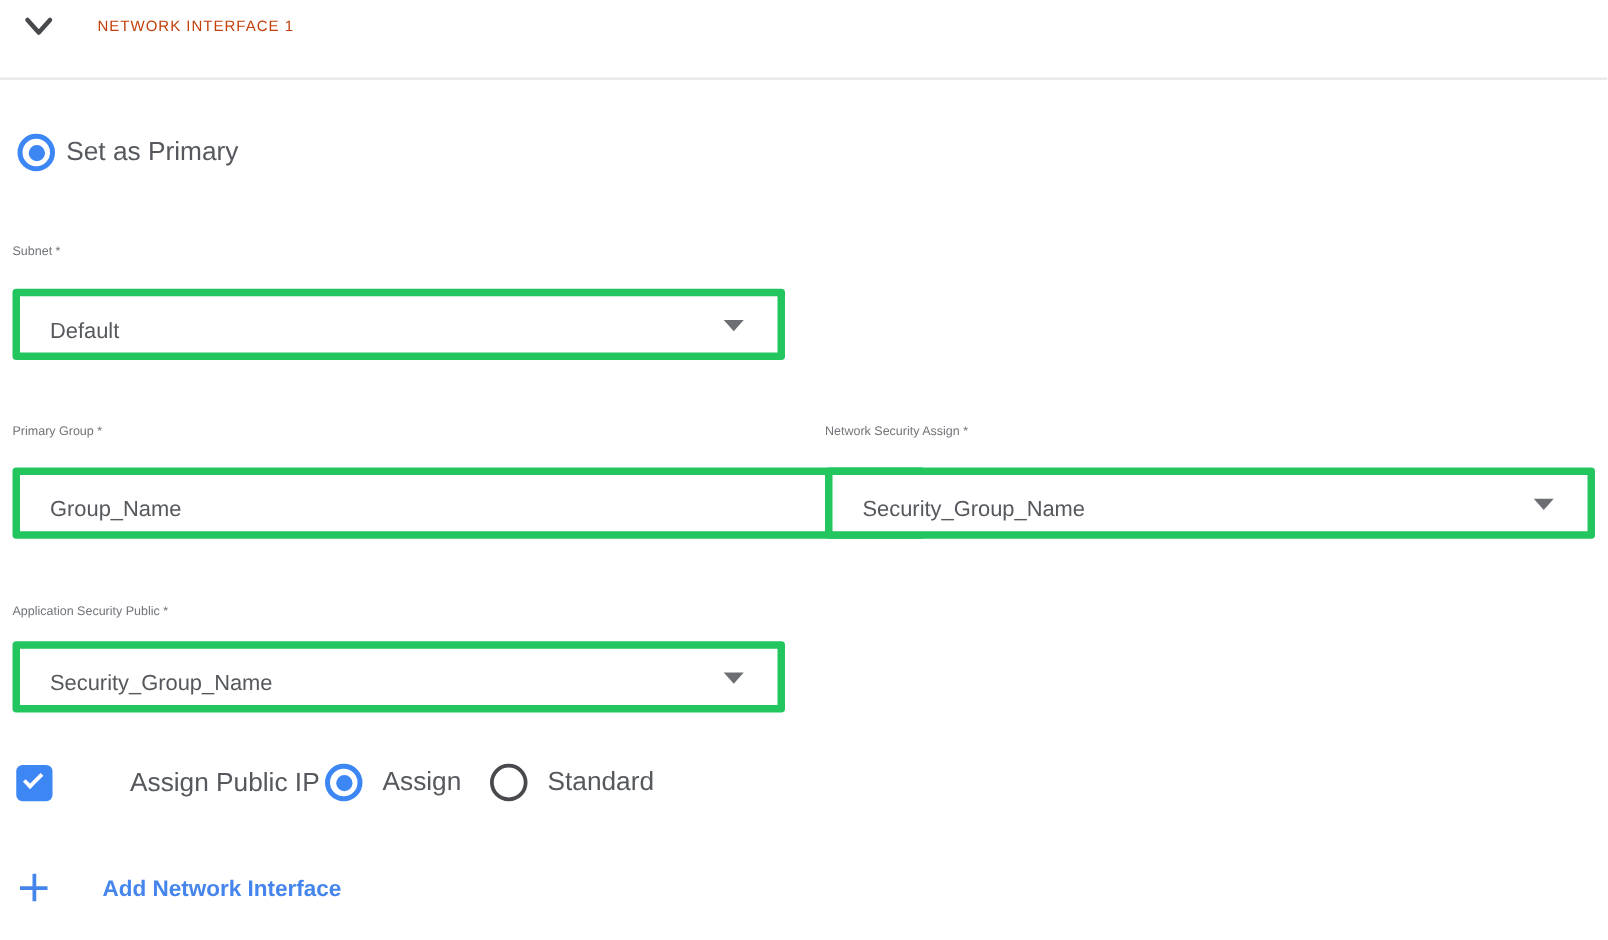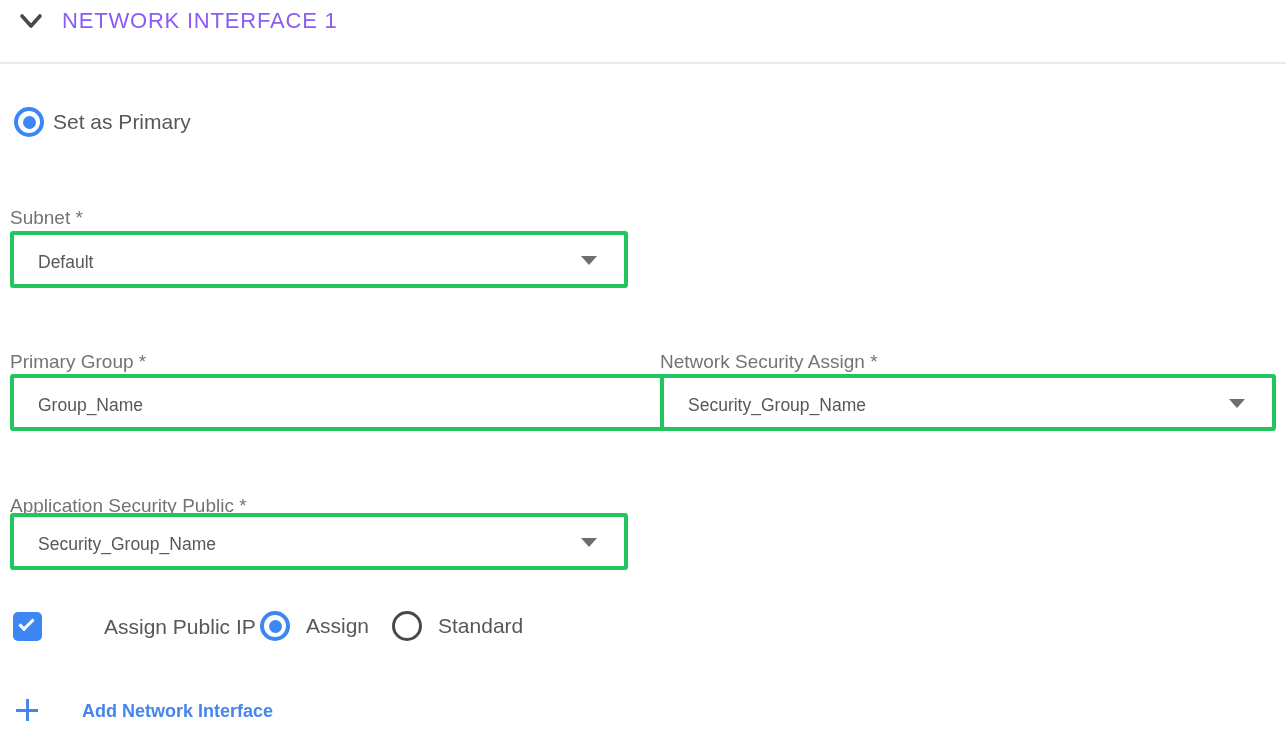--- a/index.html
+++ b/index.html
@@ -21,25 +21,25 @@
     border-bottom: 2px solid #eaeaea;
     cursor: pointer;
   }
   .chevron {
     position: absolute;
     left: 19px; top: 11px;
     width: 24px; height: 20px;
   }
   .section-title {
     position: absolute;
-    left: 62px; top: 11px;
-    font-size: 22px;
+    left: 78px; top: 11px;
+    font-size: 12px;
     line-height: 20px;
     letter-spacing: 0.8px;
-    color: #8b5cf6;
+    color: #c2410c;
   }
 
   
   .radio {
     position: absolute;
     width: 30px; height: 30px;
     border-radius: 50%;
     cursor: pointer;
   }
   .radio.selected { border: 4px solid #3d87f5; }
@@ -57,30 +57,29 @@
     position: absolute;
     font-size: 21px;
     color: #55585c;
     line-height: 30px;
     white-space: nowrap;
   }
 
   
   .field-label {
     position: absolute;
-    font-size: 19px;
+    font-size: 10px;
     line-height: 20px;
     color: #717478;
     white-space: nowrap;
-    margin-top: 16px;
   }
   .select {
     position: absolute;
     height: 57px;
-    border: 4px solid #22c55e;
+    border: 6px solid #22c55e;
     border-radius: 3px;
     background: #ffffff;
     cursor: pointer;
   }
   .select .value {
     position: absolute;
     left: 24px; top: 0;
     font-size: 17.5px;
     line-height: 55px;
     color: #55585c;

